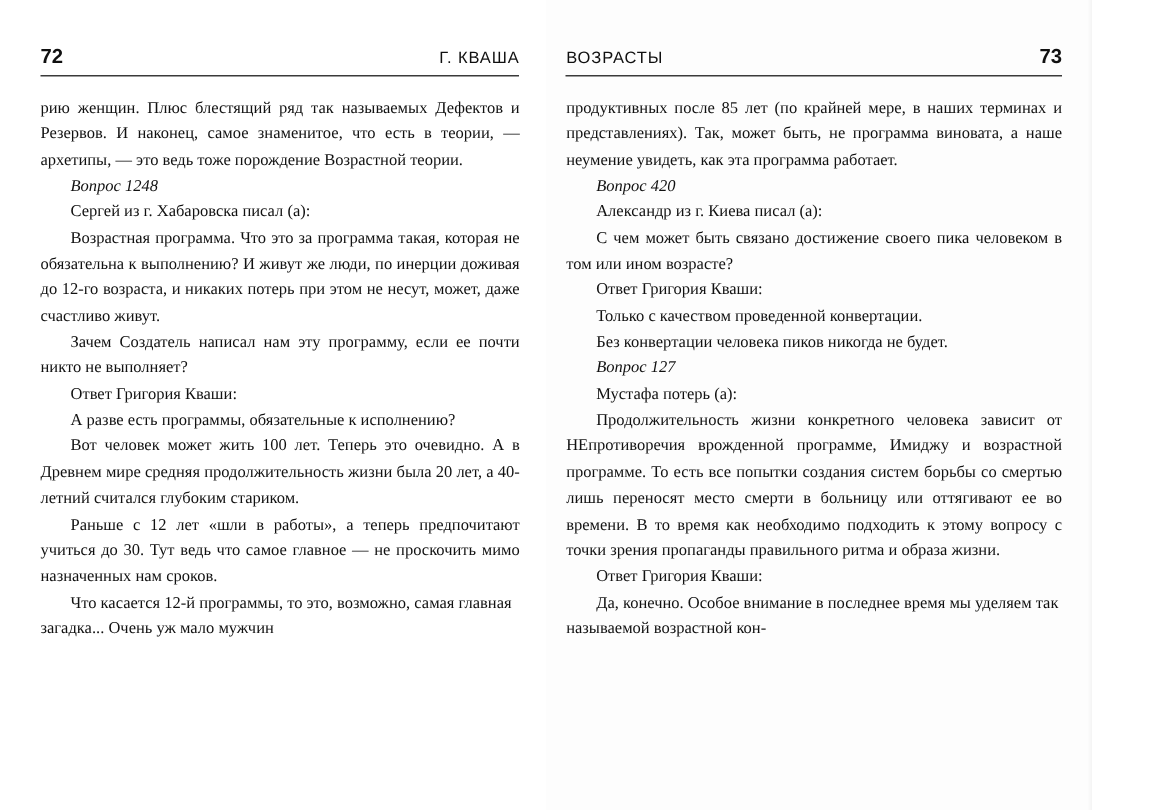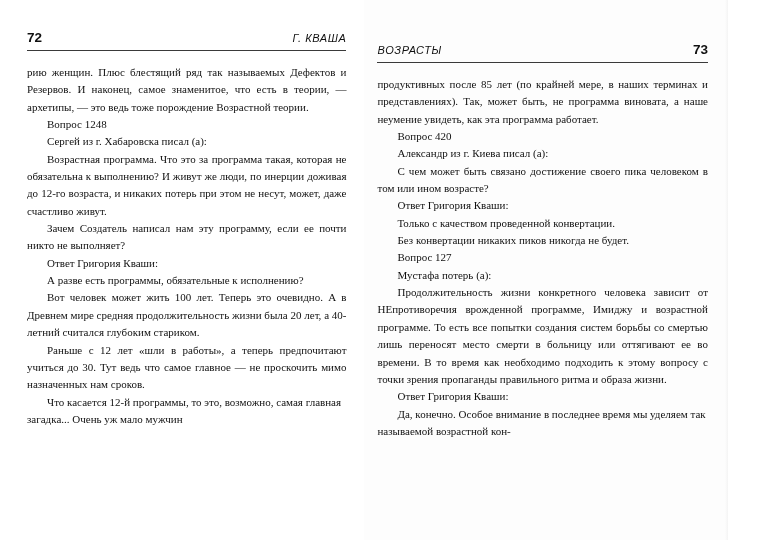--- a/index.html
+++ b/index.html
@@ -30,21 +30,21 @@
     height: 540px;
   }
   .page-left {
     width: 392px;
     background: #ffffff;
     padding: 30px 18px 0 27px;
   }
   .page-right {
     width: 392px;
     background: #fdfdfd;
-    padding: 42px 20px 0 13px;
+    padding: 30px 20px 0 13px;
   }
   
   .running-head {
     display: flex;
     align-items: baseline;
     justify-content: space-between;
     font-family: "Liberation Sans", "DejaVu Sans", sans-serif;
     font-size: 11.5px;
     letter-spacing: 0.35px;
     color: #101010;
@@ -52,21 +52,20 @@
   }
   .folio {
     font-weight: bold;
     font-size: 13.5px;
     letter-spacing: 0;
   }
   .head-title {
     font-weight: normal;
     font-size: 11px;
     letter-spacing: 0.6px;
-    font-style: italic;
   }
   .head-rule {
     border: 0;
     border-top: 1.1px solid #3a3a3a;
     margin: 4px 0 0 0;
     padding: 0;
     height: 0;
   }
   .textblock {
     margin-top: 13px;
@@ -77,20 +76,21 @@
     hyphens: manual;
   }
   .textblock p {
     margin: 0;
     text-indent: 20px;
   }
   .textblock p.noindent {
     text-indent: 0;
   }
   .q-head {
+    font-style: italic;
     text-indent: 20px;
     margin: 0;
   }
   .gap-before {
     margin-top: 17px;
   }
   .lastline-left,
   .lastline-left-inner {
     text-align: left;
   }
@@ -160,21 +160,21 @@
     <div class="textblock">
 
       <p class="noindent">продуктивных после 85 лет (по крайней мере, в наших терминах и представлениях). Так, может быть, не программа виновата, а наше неумение увидеть, как эта программа работает.</p>
 
       <p class="q-head gap-before">Вопрос 420</p>
 
       <p>Александр из г. Киева писал (а):</p>
       <p>С чем может быть связано достижение своего пика человеком в том или ином возрасте?</p>
       <p>Ответ Григория Кваши:</p>
       <p>Только с качеством проведенной конвертации.</p>
-      <p>Без конвертации никаких пиков никогда не будет.</p>
+      <p>Без конвертации человека пиков никогда не будет.</p>
 
       <p class="q-head gap-before">Вопрос 127</p>
 
       <p>Мустафа потерь (а):</p>
       <p>Продолжительность жизни конкретного человека зависит от НЕпротиворечия врожденной программе, Имиджу и возрастной программе. То есть все попытки создания систем борьбы со смертью лишь переносят место смерти в больницу или оттягивают ее во времени. В то время как необходимо подходить к этому вопросу с точки зрения пропаганды правильного ритма и образа жизни.</p>
       <p>Ответ Григория Кваши:</p>
       <p class="lastline-left">Да, конечно. Особое внимание в последнее время мы уделяем так называемой возрастной кон-</p>
 
     </div>
   </div>

